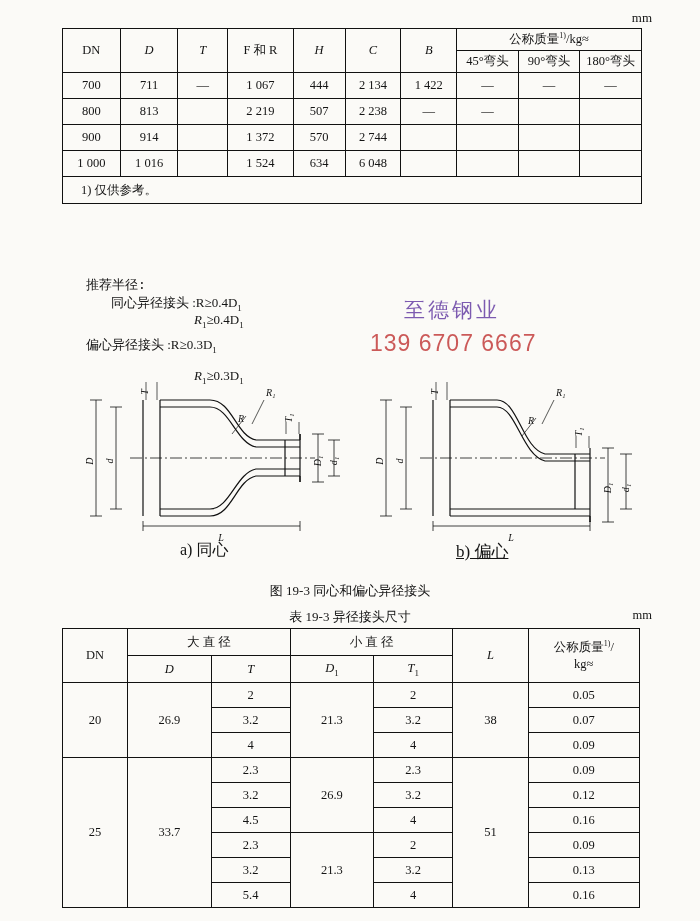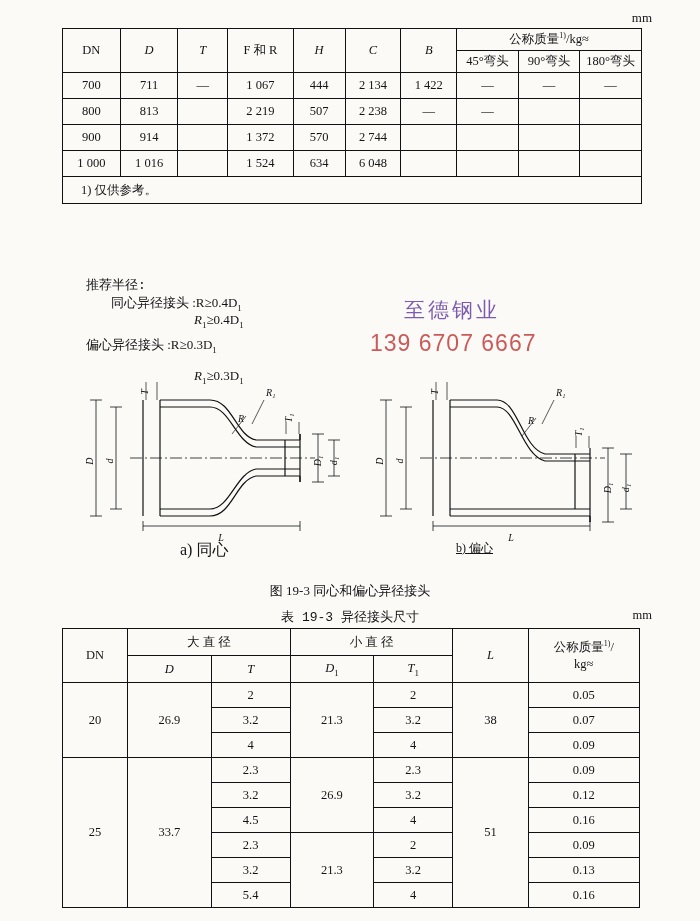--- a/index.html
+++ b/index.html
@@ -117,38 +117,37 @@
   .figcap-a {
     position: absolute;
     left: 180px;
     top: 540px;
     font-size: 16px;
   }
   .figcap-b {
     position: absolute;
     left: 456px;
     top: 540px;
-    font-size: 12px;
+    font-size: 17px;
     text-decoration: underline;
   }
   .fignum {
     position: absolute;
     left: 0; top: 582px;
     width: 700px;
     text-align: center;
     font-size: 13px;
     font-family: Liberation Serif, serif;
   }
   .tabnum {
     position: absolute;
     left: 0; top: 608px;
     width: 700px;
     text-align: center;
     font-size: 13px;
-    font-family: Liberation Mono, monospace;
   }
   .mm2 {
     position: absolute;
     right: 48px;
     top: 608px;
     font-size: 12.5px;
   }
 
   
   .t2 {

